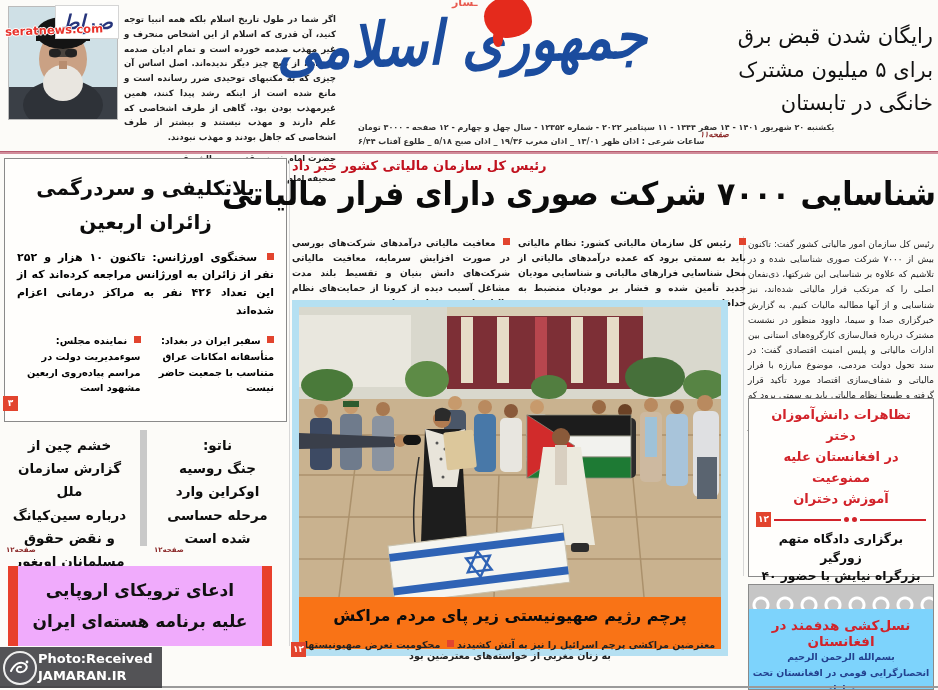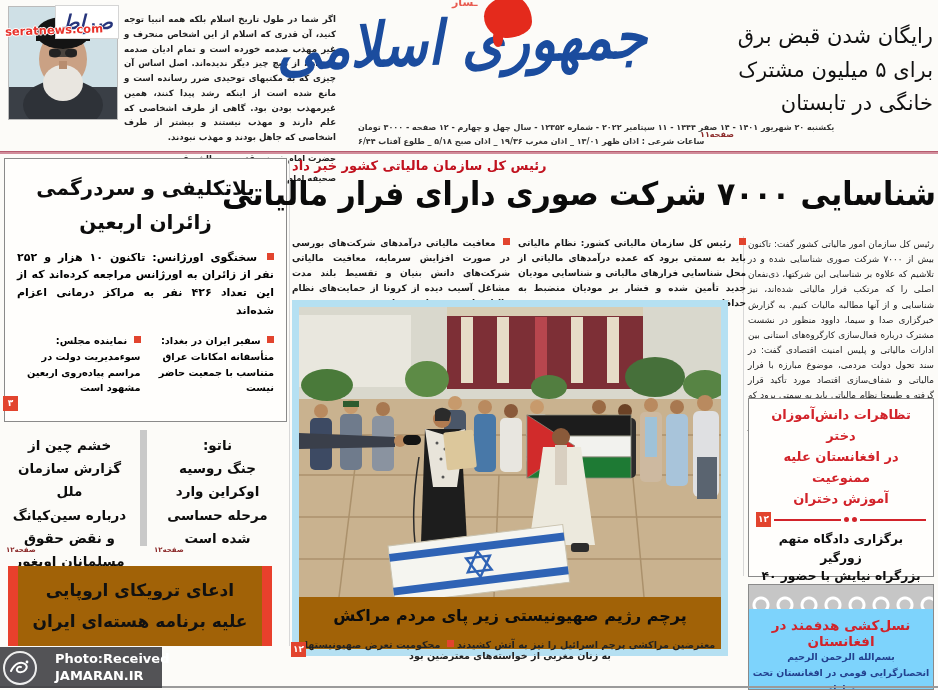--- a/index.html
+++ b/index.html
@@ -19,21 +19,21 @@
   #quote .attr{margin-top:6px;font-size:8.4px;}
   #masthead{left:332px;top:-4px;width:315px;height:130px;}
   #masthead-title{position:absolute;left:0;top:14px;width:100%;text-align:center;color:#1b4c9e;font-size:54px;
       font-weight:bold;font-style:italic;white-space:nowrap;letter-spacing:-3px;transform:rotate(-2deg) scaleY(1.12);}
   #masthead-blob{position:absolute;left:152px;top:0px;width:48px;height:42px;background:#e42a1c;
       border-radius:58% 42% 55% 45%/48% 62% 38% 52%;z-index:2;}
   #masthead-blob:after{content:"";position:absolute;left:9px;bottom:-9px;width:10px;height:16px;background:#e42a1c;
       border-radius:45% 45% 60% 60%;}
   #masthead-wm{position:absolute;left:120px;top:0;color:#e85a4f;font-size:11px;font-weight:bold;}
   #top-story{left:645px;top:20px;width:288px;font-size:21px;font-weight:normal;line-height:1.6;text-align:right;color:#111;}
-  #top-story-ref{left:700px;top:130px;font-size:8px;font-weight:bold;color:#8c2a2a;}
+  #top-story-ref{left:700px;top:130px;font-size:8px;font-weight:bold;color:#8c2a2a;font-style:italic;}
   #dateline{left:358px;top:121px;width:502px;font-size:8px;font-weight:600;color:#333;line-height:1.75;text-align:left;}
   #pink-rule{left:0;top:151px;width:938px;height:3px;background:#d18c9a;border-top:1px solid #b55b6e;}
 
   
   #box-arbaeen{left:4px;top:158px;width:283px;height:264px;border:1.5px solid #8a8a8a;background:#fffefc;}
   .arb-headline{margin-top:12px;font-size:20px;font-weight:bold;line-height:1.72;text-align:center;color:#0d0d0d;}
   .arb-b1{margin:9px 12px 0;font-size:11px;font-weight:bold;line-height:1.6;}
   .arb-cols{display:flex;gap:10px;margin:14px 12px 0;}
   .arb-cols>div{flex:1;font-size:9.8px;font-weight:bold;line-height:1.6;}
   .sq{display:inline-block;width:7px;height:7px;background:#e2442e;margin-left:3px;vertical-align:1px;}
@@ -41,43 +41,43 @@
       display:flex;align-items:center;justify-content:center;line-height:1;}
   #arb-badge{position:absolute;left:-2px;bottom:10px;}
   #sec-two{left:4px;top:430px;width:283px;height:128px;}
   .mini-col{position:absolute;top:4px;width:131px;font-size:13.5px;font-weight:bold;line-height:1.72;text-align:center;color:#0d0d0d;}
   #col-china{left:0;}
   #col-nato{left:148px;}
   #sec-two-divider{position:absolute;left:136px;top:0;width:7px;height:116px;background:#c9c9c9;}
   .page-ref{position:absolute;font-size:7px;font-weight:bold;color:#8c2a2a;}
   #china-ref{left:2px;top:116px;}
   #nato-ref{left:150px;top:116px;}
-  #box-troika{left:8px;top:566px;width:264px;height:80px;background:#a16207;}
+  #box-troika{left:8px;top:566px;width:264px;height:80px;background:#f0abfc;}
   #box-troika:before{content:"";position:absolute;left:0;top:0;width:10px;height:100%;background:#e8402c;}
   #box-troika:after{content:"";position:absolute;right:0;top:0;width:10px;height:100%;background:#e8402c;}
   #troika-text{padding-top:9px;font-size:17px;font-weight:bold;line-height:1.8;text-align:center;color:#111;}
   #jamaran-wm{left:0;top:647px;width:162px;height:41px;background:rgba(64,64,68,.9);display:flex;align-items:center;z-index:6;}
   #jm-circle{width:34px;height:34px;border-radius:50%;border:2px solid #eee;background:#54545a;margin-left:3px;flex:0 0 auto;
       display:flex;align-items:center;justify-content:center;}
-  #jm-text{color:#fff;font-size:13px;font-weight:bold;line-height:1.25;margin-left:18px;direction:ltr;}
+  #jm-text{color:#fff;font-size:13px;font-weight:bold;line-height:1.25;margin-left:1px;direction:ltr;}
 
   
   #kicker{left:292px;top:158px;width:642px;text-align:left;color:#c1121f;font-weight:bold;font-size:13px;}
   #main-headline{left:290px;top:176px;width:646px;text-align:center;color:#0b0b0b;font-size:30px;font-weight:bold;
       transform:scaleY(1.08);white-space:nowrap;}
   .lead{font-size:9px;font-weight:bold;line-height:1.68;color:#1a1a1a;}
   #lead-right{left:518px;top:236px;width:228px;}
   #lead-left{left:292px;top:236px;width:218px;}
   #body-right{left:748px;top:237px;width:186px;font-size:8.8px;line-height:1.72;color:#1a1a1a;}
   #body-cont{font-weight:bold;}
   .vrule{background:#d8d8d8;width:1px;}
   #rule-a{left:289px;top:160px;height:486px;}
   #rule-b{left:743px;top:236px;height:340px;}
 
-  #photo-frame{left:292px;top:300px;width:436px;height:356px;background:#a16207;border:7px solid #b5e0f2;}
+  #photo-frame{left:292px;top:300px;width:436px;height:356px;background:#f97316;border:7px solid #b5e0f2;}
   #photo-caption{margin-top:5px;font-size:16px;font-weight:bold;text-align:center;color:#0d0d0d;}
   #photo-subcap{margin-top:14px;font-size:9.6px;font-weight:bold;text-align:center;color:#222;}
   #photo-badge{position:absolute;left:-8px;bottom:-8px;}
 
   
   #box-afghan{left:748px;top:398px;width:186px;height:179px;border:1px solid #8a8a8a;background:#fffefc;padding:5px 7px;}
   .red-head{color:#d2232a;font-size:13px;font-weight:bold;line-height:1.62;text-align:center;}
   .divider{display:flex;align-items:center;gap:3px;direction:ltr;margin:3px 0;}
   .divider .line{flex:1;height:2px;background:#d2232a;}
   .divider .dot{width:5px;height:5px;border-radius:50%;background:#d2232a;flex:0 0 auto;}

